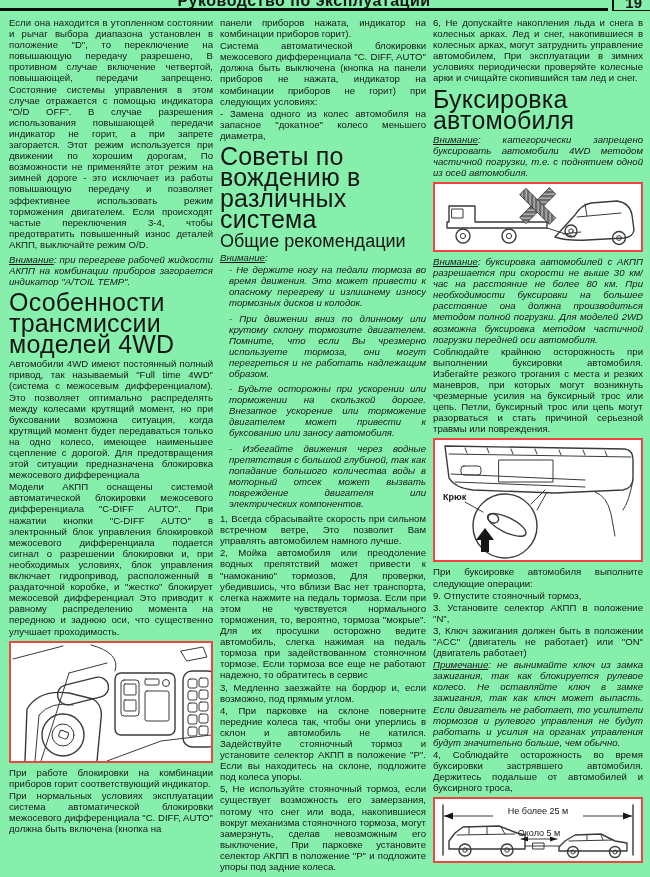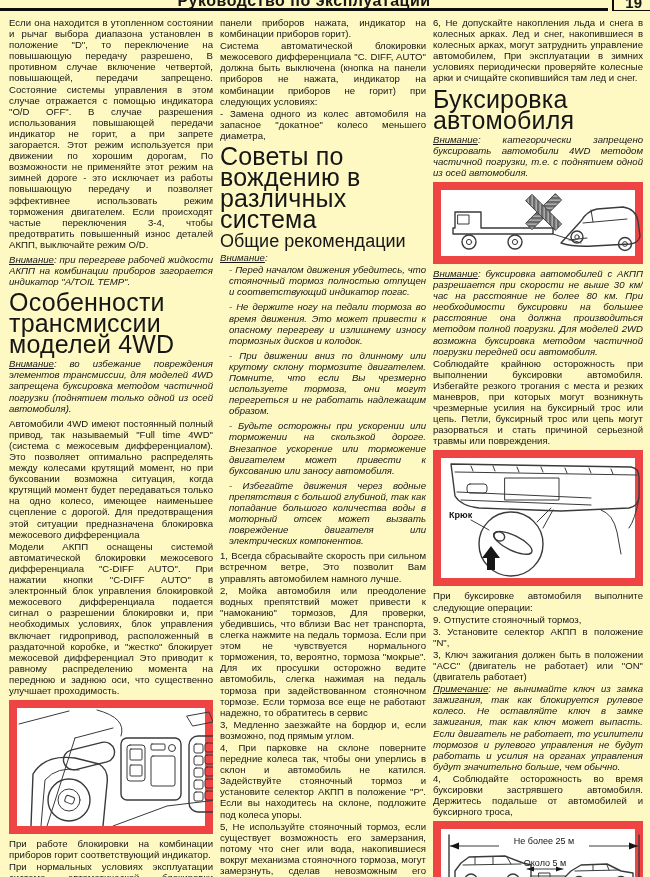--- a/index.html
+++ b/index.html
@@ -1,37 +1,37 @@
 <!DOCTYPE html>
 <html><head>
 <meta charset="utf-8">
 <style>
   html,body{margin:0;padding:0;background:#e8e8e4;}
-  .page{position:relative;width:650px;height:877px;background:#fef9c3;color:#161616;
+  .page{position:relative;width:650px;height:877px;background:#86efac;color:#161616;
         font-family:"Liberation Sans", sans-serif;overflow:hidden;}
   
   .hdr{position:absolute;top:0;left:0;width:650px;height:11px;overflow:hidden;}
   .hdr-rule{position:absolute;top:8px;left:0;width:608px;height:3px;background:#0d0d0d;}
   .hdr-rule2{position:absolute;top:10px;left:612px;width:38px;height:3px;background:#0d0d0d;}
   .hdr-vline{position:absolute;top:0;left:612px;width:2px;height:10px;background:#0d0d0d;}
   .hdr-title{position:absolute;top:-8px;left:0;width:608px;text-align:center;
              font-size:16px;font-weight:bold;letter-spacing:.5px;}
   .hdr-page{position:absolute;top:-6px;right:8px;font-size:15px;font-weight:bold;}
   
   .cols{position:absolute;top:17px;left:9px;display:flex;gap:7px;}
   .col{overflow:hidden;height:860px;}
   .c1{width:204px;} .c2{width:206px;} .c3{width:210px;}
   p{margin:0 0 4px 0;font-size:9.6px;line-height:11.1px;text-align:justify;}
   p.tight{margin-bottom:1px;}
   .it{font-style:italic;}
   .ul{text-decoration:underline;}
   .indent{padding-left:9px;}
   .h-main{font-size:25px;line-height:21px;font-weight:400;margin:5px 0 3px 0;letter-spacing:.2px;}
   .h-sub{font-size:18px;line-height:17px;font-weight:400;margin:0 0 2px 0;}
-  .fig{border:8px solid #ef4444;background:#fff;margin:4px 0 4px 0;line-height:0;}
+  .fig{border:2px solid #ef4444;background:#fff;margin:4px 0 4px 0;line-height:0;}
   .fig svg{display:block;}
   svg text{font-family:"Liberation Sans",sans-serif;fill:#161616;}
   .sk{fill:none;stroke:#3a3a3a;stroke-width:1;stroke-linecap:round;stroke-linejoin:round;}
   .sk2{fill:none;stroke:#3a3a3a;stroke-width:1.4;stroke-linecap:round;stroke-linejoin:round;}
 </style>
 </head>
 <body>
 
 <div class="page">
 
@@ -42,21 +42,20 @@
     <div class="hdr-vline"></div>
     <div class="hdr-rule2"></div>
   </div>
 
   <div class="cols">
 
     <div class="col c1">
       <p>Если она находится в утопленном состоянии и рычаг выбора диапазона установлен в положение "D", то переключение на повышающую передачу разрешено, В противном случае включение четвертой, повышающей, передачи запрещено. Состояние системы управления в этом случае отражается с помощью индикатора "O/D OFF". В случае разрешения использования повышающей передачи индикатор не горит, а при запрете загорается. Этот режим используется при движении по хорошим дорогам, По возможности не применяйте этот режим на зимней дороге - это исключает из работы повышающую передачу и позволяет эффективнее использовать режим торможения двигателем. Если происходят частые переключения 3-4, чтобы предотвратить повышенный износ деталей АКПП, выключайте режим O/D.</p>
       <p class="it tight"><span class="ul">Внимание</span><span>: при перегреве рабочей жидкости АКПП на комбинации приборов загорается индикатор "A/TOIL TEMP".</span></p>
       <div class="h-main">Особенности трансмиссии моделей 4WD</div>
-      <p class="it"><span class="ul">Внимание</span><span>: во избежание повреждения элементов трансмиссии, для моделей 4WD запрещена буксировка методом частичной погрузки (поднятием только одной из осей автомобиля).</span></p>
       <p class="tight">Автомобили 4WD имеют постоянный полный привод, так называемый "Full time 4WD" (система с межосевым дифференциалом). Это позволяет оптимально распределять между колесами крутящий момент, но при буксовании возможна ситуация, когда крутящий момент будет передаваться только на одно колесо, имеющее наименьшее сцепление с дорогой. Для предотвращения этой ситуации предназначена блокировка межосевого дифференциала</p>
       <p>Модели АКПП оснащены системой автоматической блокировки межосевого дифференциала "C-DIFF AUTO". При нажатии кнопки "C-DIFF AUTO" в электронный блок управления блокировкой межосевого дифференциала подается сигнал о разрешении блокировки и, при необходимых условиях, блок управления включает гидропривод, расположенный в раздаточной коробке, и "жестко" блокирует межосевой дифференциал Это приводит к равному распределению момента на переднюю и заднюю оси, что существенно улучшает проходимость.</p>
 
       <div class="fig">
         <svg width="200" height="118" viewBox="0 0 200 118">
           <path class="sk" d="M2,16 L52,3 M30,118 L58,30 M58,30 L96,20"></path>
           <path class="sk2" d="M14,118 L16,66 Q28,46 58,50 L82,56 Q92,62 90,76 L86,118"></path>
           <path class="sk" d="M24,118 L28,72 Q40,58 62,62"></path>
           <g transform="rotate(-14 72 48)">
             <rect class="sk2" x="46" y="38" width="52" height="20" rx="10"></rect>
@@ -94,21 +93,20 @@
     </div>
 
     <div class="col c2">
       <p class="tight">панели приборов нажата, индикатор на комбинации приборов горит).</p>
       <p class="tight">Система автоматической блокировки межосевого дифференциала "C. DIFF, AUTO" должна быть выключена (кнопка на панели приборов не нажата, индикатор на комбинации приборов не горит) при следующих условиях:</p>
       <p class="tight">- Замена одного из колес автомобиля на запасное "докатное" колесо меньшего диаметра,</p>
 
       <div class="h-main">Советы по вождению в различных система</div>
       <div class="h-sub">Общие рекомендации</div>
       <p class="it tight"><span class="ul">Внимание</span><span>:</span></p>
-      <p class="it indent">- Перед началом движения убедитесь, что стояночный тормоз полностью отпущен и соответствующий индикатор погас.</p>
       <p class="it indent">- Не держите ногу на педали тормоза во время движения. Это может привести к опасному перегреву и излишнему износу тормозных дисков и колодок.</p>
       <p class="it indent">- При движении вниз по длинному или крутому склону тормозите двигателем. Помните, что если Вы чрезмерно используете тормоза, они могут перегреться и не работать надлежащим образом.</p>
       <p class="it indent">- Будьте осторожны при ускорении или торможении на скользкой дороге. Внезапное ускорение или торможение двигателем может привести к буксованию или заносу автомобиля.</p>
       <p class="it indent">- Избегайте движения через водные препятствия с большой глубиной, так как попадание большого количества воды в моторный отсек может вызвать повреждение двигателя или электрических компонентов.</p>
       <p class="tight">1, Всегда сбрасывайте скорость при сильном встречном ветре, Это позволит Вам управлять автомобилем намного лучше.</p>
       <p class="tight">2, Мойка автомобиля или преодоление водных препятствий может привести к "намоканию" тормозов, Для проверки, убедившись, что вблизи Вас нет транспорта, слегка нажмите на педаль тормоза. Если при этом не чувствуется нормального торможения, то, вероятно, тормоза "мокрые". Для их просушки осторожно ведите автомобиль, слегка нажимая на педаль тормоза при задействованном стояночном тормозе. Если тормоза все еще не работают надежно, то обратитесь в сервис</p>
       <p class="tight">3, Медленно заезжайте на бордюр и, если возможно, под прямым углом.</p>
       <p class="tight">4, При парковке на склоне поверните передние колеса так, чтобы они уперлись в склон и автомобиль не катился. Задействуйте стояночный тормоз и установите селектор АКПП в положение "P". Если вы находитесь на склоне, подложите под колеса упоры.</p>
       <p class="tight">5, Не используйте стояночный тормоз, если существует возможность его замерзания, потому что снег или вода, накопившиеся вокруг механизма стояночного тормоза, могут замерзнуть, сделав невозможным его выключение, При парковке установите селектор АКПП в положение "P" и подложите упоры под задние колеса.</p>
     </div>

